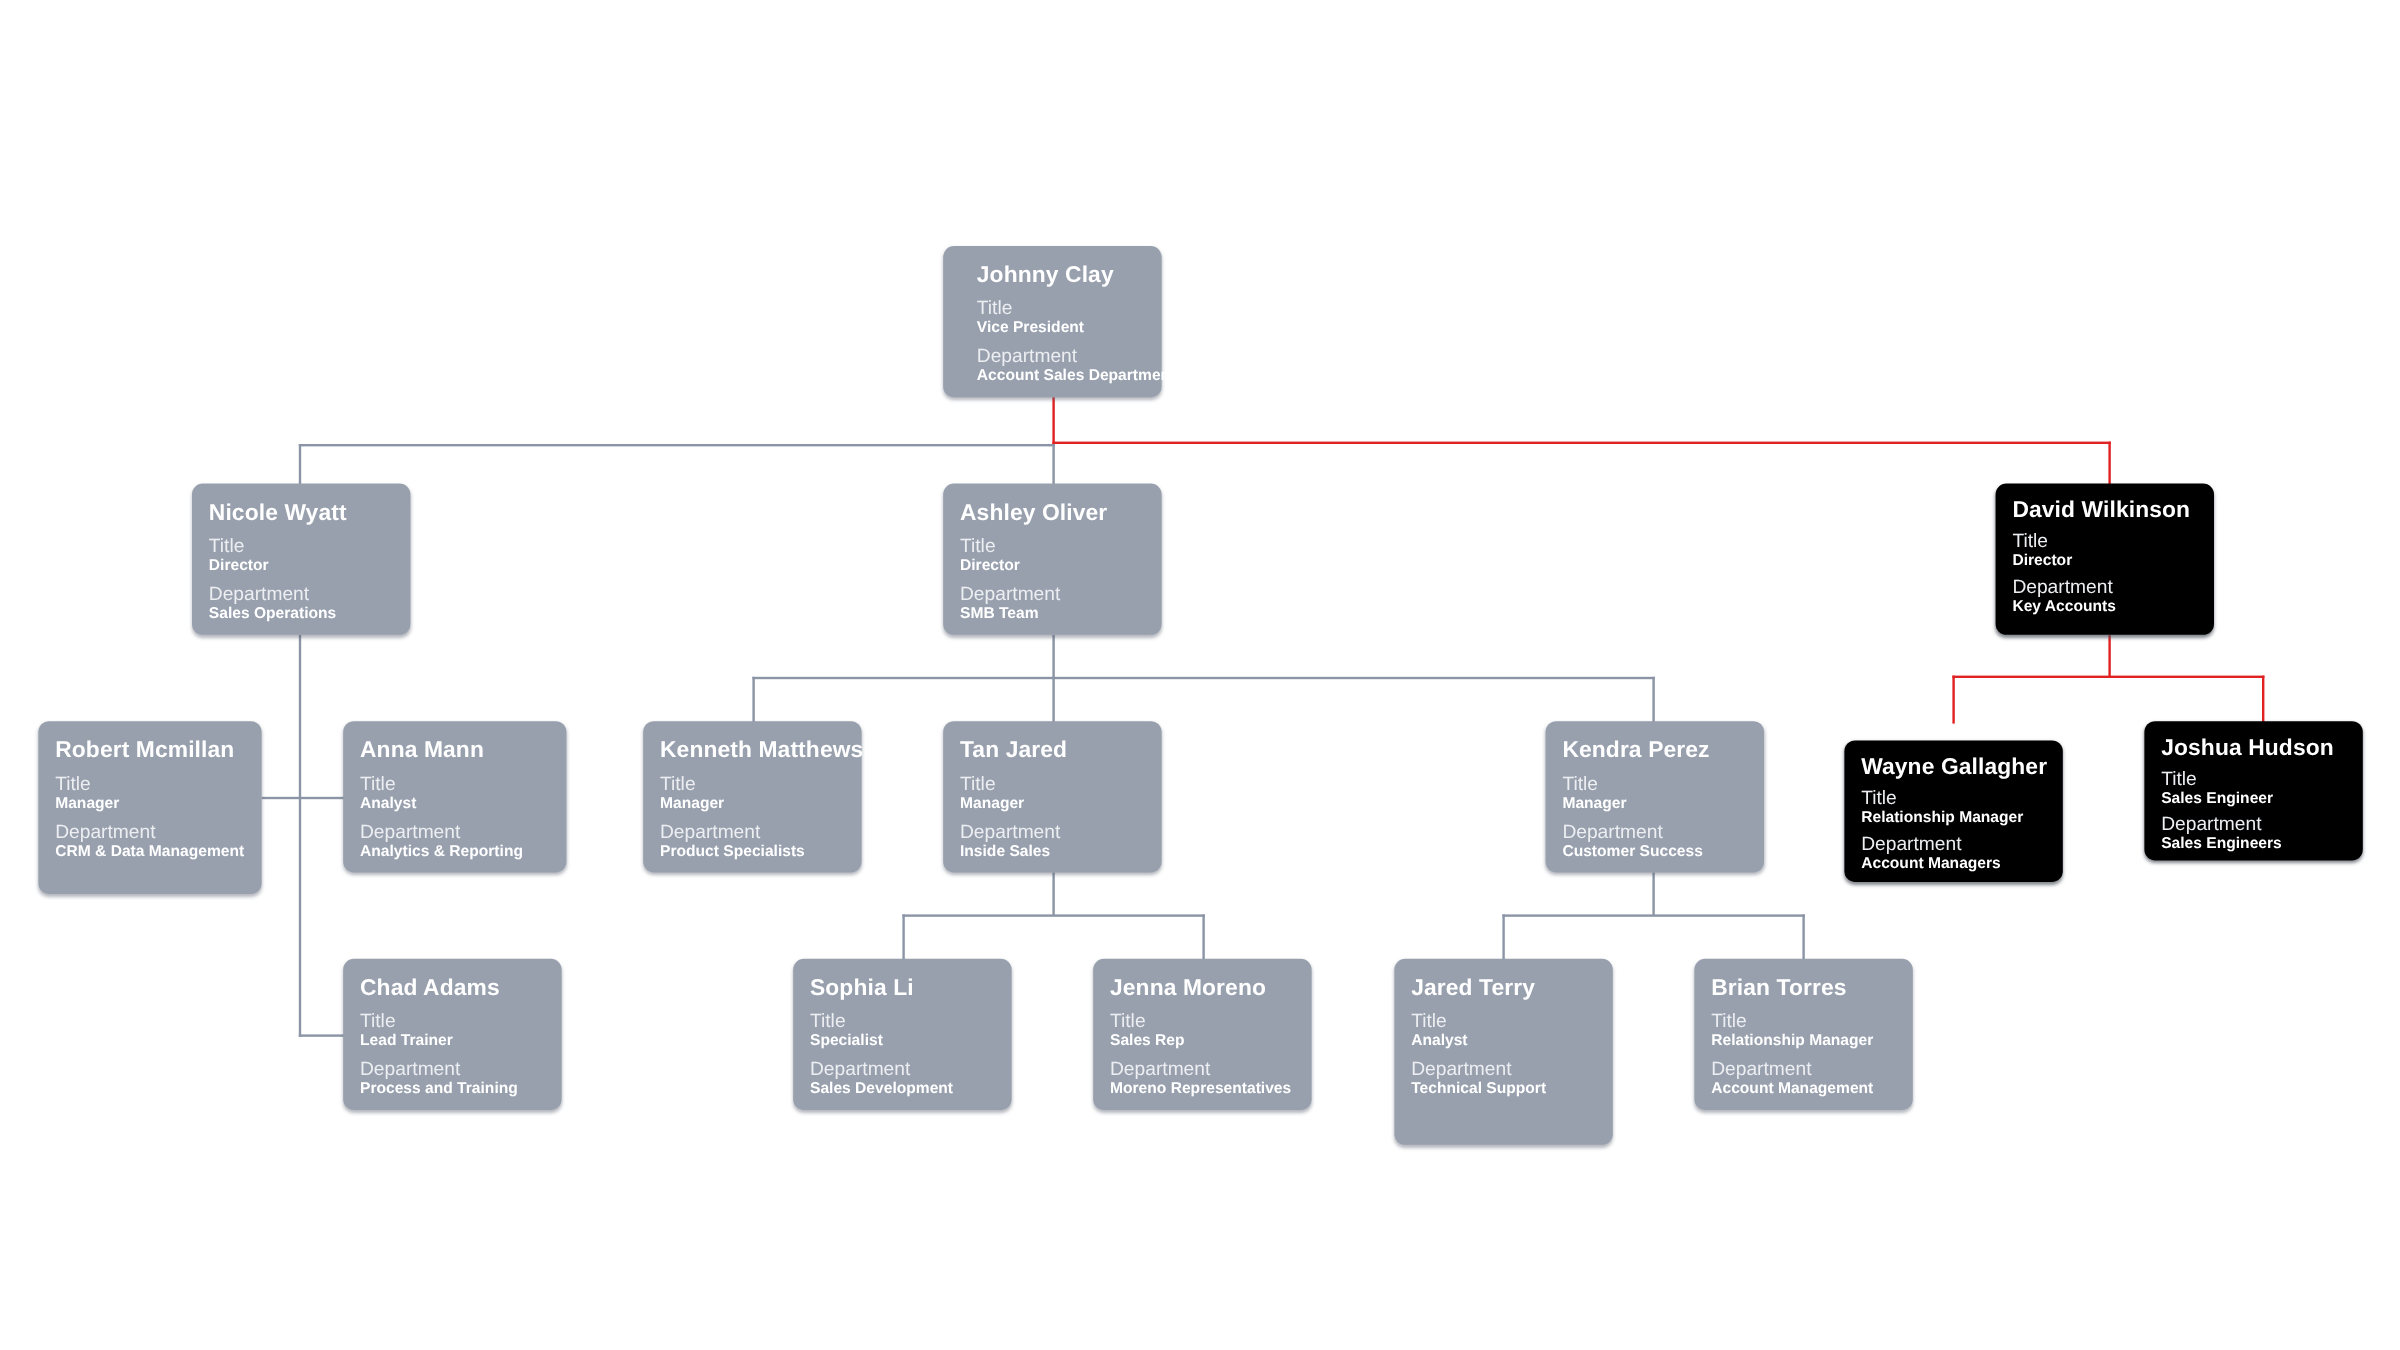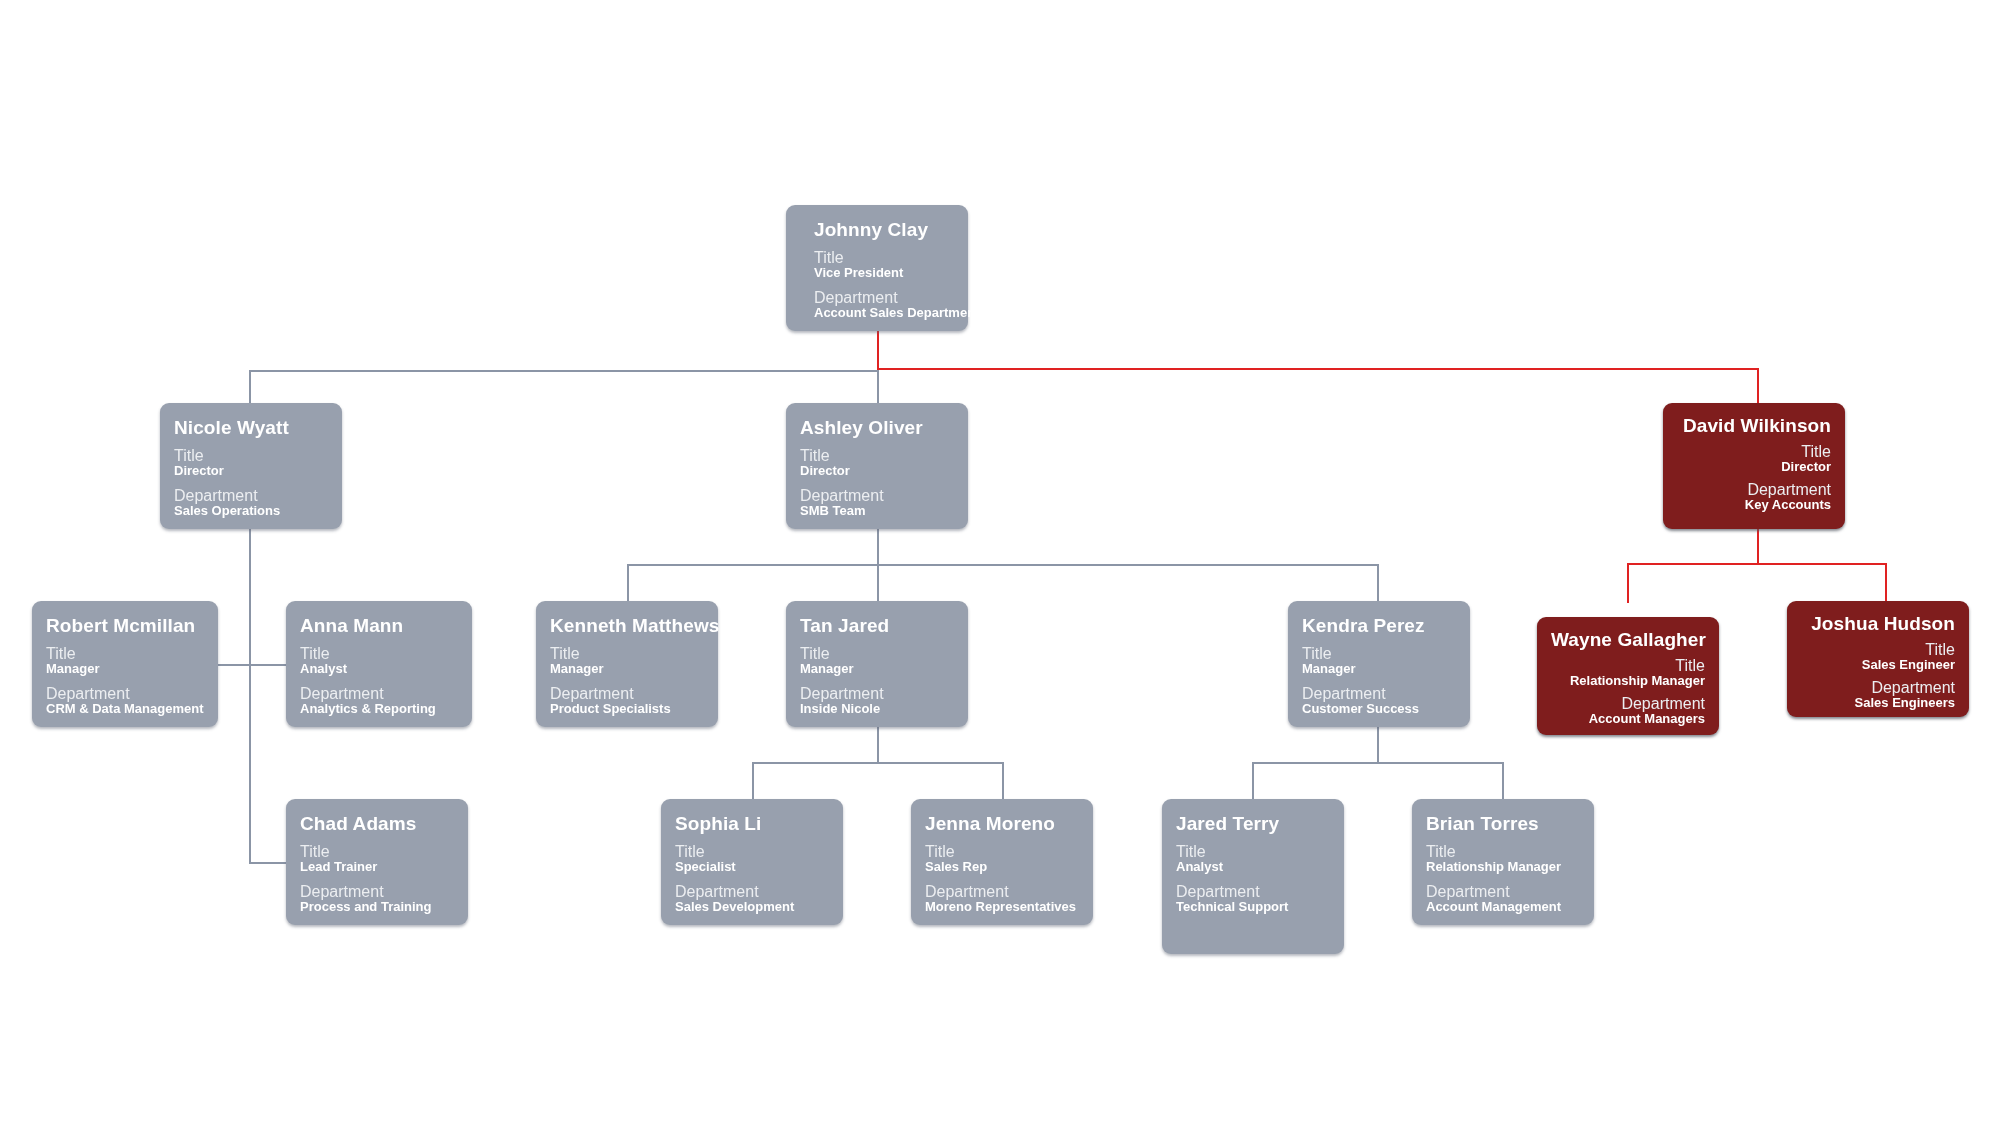--- a/index.html
+++ b/index.html
@@ -24,23 +24,22 @@
     position:absolute;
     box-sizing:border-box;
     background:#98a0ae;
     border-radius:9px;
     padding:14px 14px 12px 14px;
     box-shadow:0 2px 3px rgba(90,98,112,.45);
     color:#ffffff;
     z-index:5;
   }
   .node.red{
-    background:#7f1d1d;
+    background:#000000;
     box-shadow:0 2px 3px rgba(80,86,96,.70);
-    text-align:right;
   }
   .node .nm{
     font-size:19px;
     font-weight:bold;
     line-height:22px;
     letter-spacing:.1px;
     margin-bottom:9px;
     white-space:nowrap;
   }
   .node .lbl{
@@ -133,21 +132,21 @@
       <div class="nm">David Wilkinson</div>
       <div class="fld">
         <div class="lbl">Title</div>
         <div class="val">Director</div>
       </div>
       <div class="fld">
         <div class="lbl">Department</div>
         <div class="val">Key Accounts</div>
       </div>
     </div>
-    <div class="node" style="left: 32px; top: 601px; width: 186px; height: 126px;">
+    <div class="node" style="left: 32px; top: 601px; width: 186px; height: 144px;">
       <div class="nm">Robert Mcmillan</div>
       <div class="fld">
         <div class="lbl">Title</div>
         <div class="val">Manager</div>
       </div>
       <div class="fld">
         <div class="lbl">Department</div>
         <div class="val">CRM &amp; Data Management</div>
       </div>
     </div>
@@ -174,21 +173,21 @@
       </div>
     </div>
     <div class="node" style="left: 786px; top: 601px; width: 182px; height: 126px;">
       <div class="nm">Tan Jared</div>
       <div class="fld">
         <div class="lbl">Title</div>
         <div class="val">Manager</div>
       </div>
       <div class="fld">
         <div class="lbl">Department</div>
-        <div class="val">Inside Nicole</div>
+        <div class="val">Inside Sales</div>
       </div>
     </div>
     <div class="node" style="left: 1288px; top: 601px; width: 182px; height: 126px;">
       <div class="nm">Kendra Perez</div>
       <div class="fld">
         <div class="lbl">Title</div>
         <div class="val">Manager</div>
       </div>
       <div class="fld">
         <div class="lbl">Department</div>

